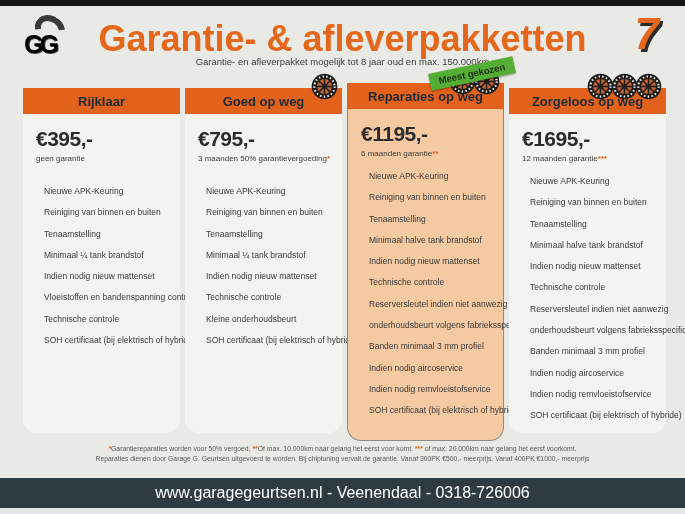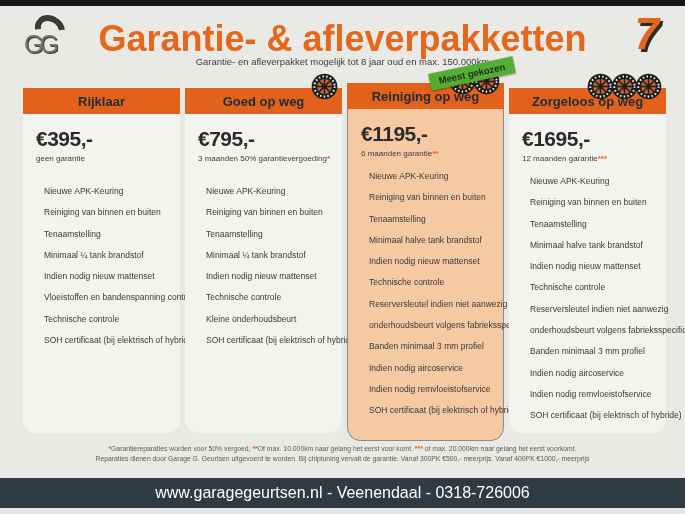--- a/index.html
+++ b/index.html
@@ -14,21 +14,21 @@
   
   .logo { position:absolute; left:22px; top:14px; width:48px; height:50px; }
   .logo-swoosh {
     position:absolute; left:12px; top:2px; width:20px; height:15px;
     border:6px solid #3a3a37; border-radius:50%;
     border-bottom-color:transparent; border-right-color:transparent;
     transform:rotate(38deg);
   }
   .logo-gg {
     position:absolute; left:2px; top:16px;
-    font-size:25px; font-weight:normal; letter-spacing:-4px; color:#737373;
+    font-size:25px; font-weight:bold; letter-spacing:-4px; color:#000000;
     text-shadow:1px 1px 0 #3a3a37;
   }
   .title {
     position:absolute; left:0; right:0; top:18px; margin:0;
     text-align:center; font-size:36px; font-weight:bold; color:#e5671c;
   }
   .subtitle {
     position:absolute; left:0; right:0; top:56px; margin:0;
     text-align:center; font-size:9.5px; color:#3c3c3c;
   }
@@ -168,21 +168,21 @@
 
   <section class="card card-3" style="left:347px">
     <div class="tires">
       <svg class="tire" viewBox="0 0 40 40">
           <use href="#tire-sym"></use>
         </svg>
       <svg class="tire" viewBox="0 0 40 40">
           <use href="#tire-sym"></use>
         </svg>
     </div>
-    <div class="card-header">Reiniging op weg</div>
+    <div class="card-header">Reparaties op weg</div>
     <div class="card-body">
       <div class="price">€1195,-</div>
       <div class="price-note"><span>6 maanden garantie</span><span class="ast">**</span></div>
       <div class="features">
           <div class="feature">Nieuwe APK-Keuring</div>
           <div class="feature">Reiniging van binnen en buiten</div>
           <div class="feature">Tenaamstelling</div>
           <div class="feature">Minimaal halve tank brandstof</div>
           <div class="feature">Indien nodig nieuw mattenset</div>
           <div class="feature">Technische controle</div>

